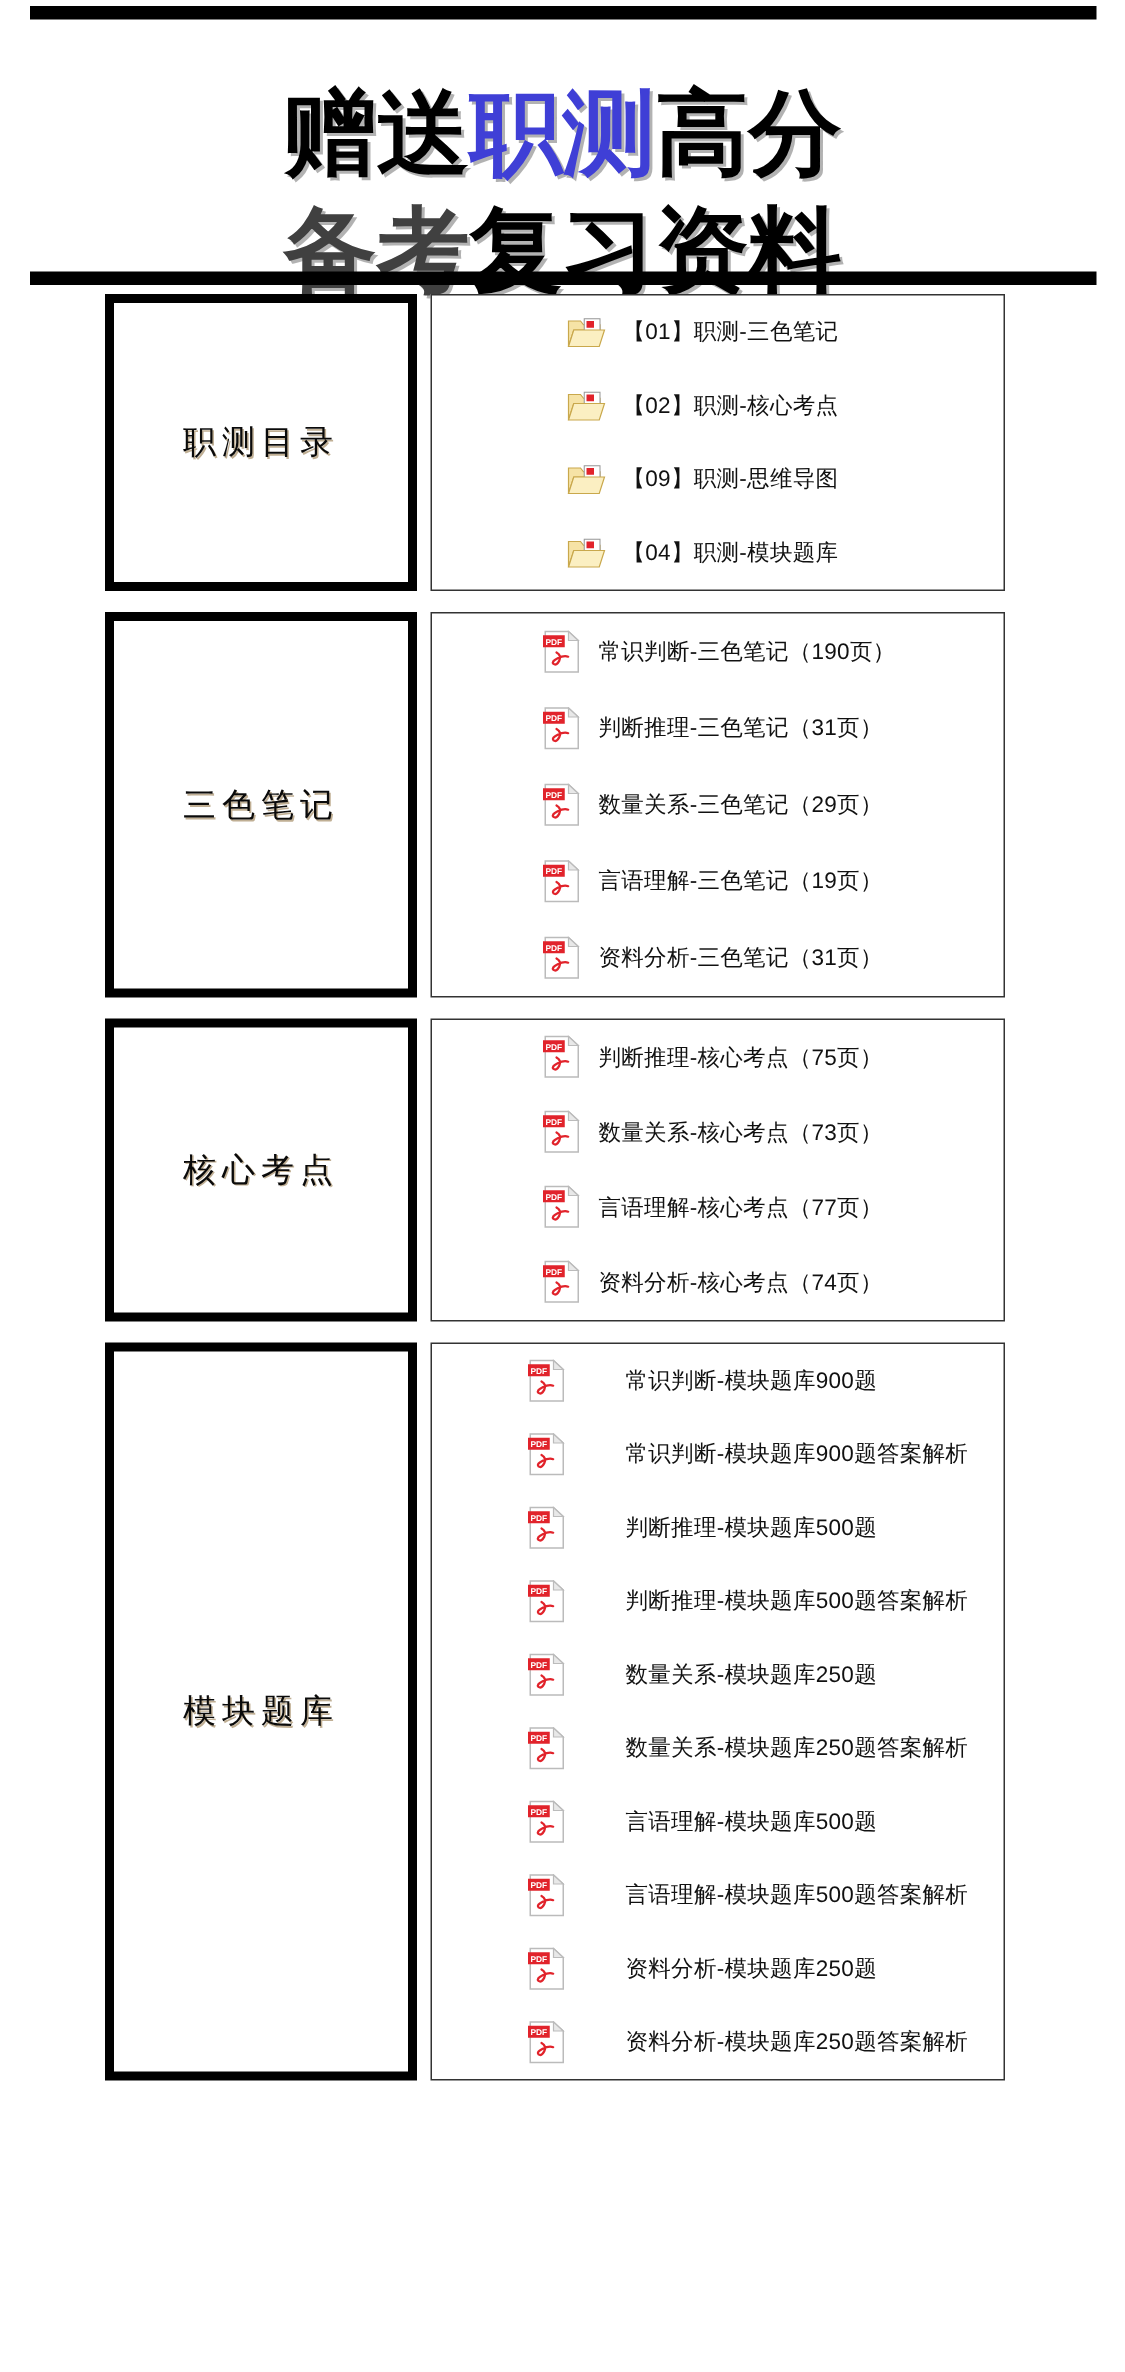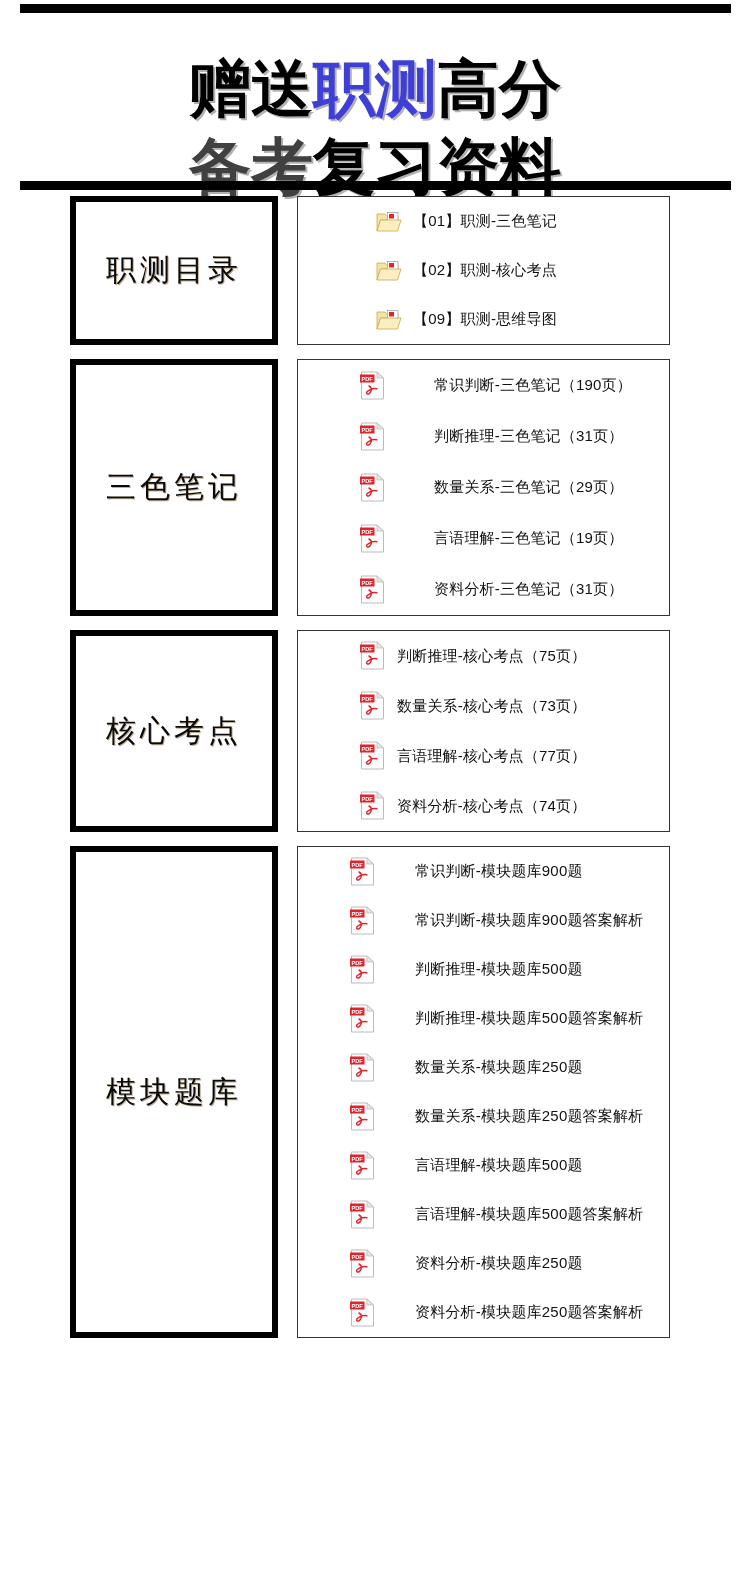--- a/index.html
+++ b/index.html
@@ -74,34 +74,35 @@
     border: 6px solid #000000;
     background: #ffffff;
     display: flex;
     align-items: center;
     justify-content: center;
     text-align: center;
   }
   .label-text {
     font-family: "DejaVu Serif", "Liberation Serif", serif;
     font-weight: 400;
-    font-size: 30px;
+    font-size: 22px;
     letter-spacing: 4px;
     color: #0a0a0a;
     text-shadow: 1px 1px 0 rgba(140,110,60,0.55);
     white-space: nowrap;
   }
   .items-box {
     flex: 1 1 auto;
-    margin-left: 19px;
+    margin-left: 9px;
     border: 1px solid #333333;
     background: #ffffff;
     display: flex;
     flex-direction: column;
     justify-content: center;
+    padding-left: 12px;
   }
   .items-inner {
     display: flex;
     flex-direction: column;
     width: 100%;
   }
 
   .file-row {
     display: flex;
     align-items: center;
@@ -116,21 +117,21 @@
   }
 
   
   .indent-folder { padding-left: 78px; }
   .indent-pdf    { padding-left: 62px; }
   .indent-pdf-s4 { padding-left: 62px; }
   .indent-pdf-s5 { padding-left: 52px; gap: 28px; }
 
   
   .s1 .file-row { height: 49px; }
-  .s2 .file-row { height: 51px; gap: 37px; }
+  .s2 .file-row { height: 51px; }
   .s3 .file-row { height: 50px; }
   .s4 .file-row { height: 57px; }
   .s5 .file-row { height: 49px; }
 
   
   .icon {
     position: relative;
     flex: 0 0 auto;
     display: block;
   }
@@ -189,20 +190,32 @@
             <svg width="26" height="26" viewBox="0 0 26 26">
               <path d="M1 5 L9 5 L11 7.5 L22 7.5 L22 11 L4.5 11 L1 22 Z" fill="#F6E3A6" stroke="#C9A84C" stroke-width="0.8"></path>
               <rect x="11.5" y="3.5" width="10.5" height="15" fill="#ffffff" stroke="#9a9a9a" stroke-width="0.7"></rect>
               <rect x="13" y="5" width="5" height="4.5" fill="#E1232B"></rect>
               <path d="M14.2 11.5 q2 1.2 1 3.2 q-1 2 -2.2 1.2 q-0.9 -1 1.6 -2.2 q2.4 -1.1 4 -0.6" stroke="#E1232B" stroke-width="1" fill="none"></path>
               <path d="M1 22 L4.5 11 L25 11 L21.5 22 Z" fill="#FBEFC2" stroke="#C9A84C" stroke-width="0.8"></path>
             </svg>
           </span>
           <span class="file-label">【09】职测-思维导图</span>
         </div>
+        <div class="file-row indent-folder">
+          <span class="icon">
+            <svg width="26" height="26" viewBox="0 0 26 26">
+              <path d="M1 5 L9 5 L11 7.5 L22 7.5 L22 11 L4.5 11 L1 22 Z" fill="#F6E3A6" stroke="#C9A84C" stroke-width="0.8"></path>
+              <rect x="11.5" y="3.5" width="10.5" height="15" fill="#ffffff" stroke="#9a9a9a" stroke-width="0.7"></rect>
+              <rect x="13" y="5" width="5" height="4.5" fill="#E1232B"></rect>
+              <path d="M14.2 11.5 q2 1.2 1 3.2 q-1 2 -2.2 1.2 q-0.9 -1 1.6 -2.2 q2.4 -1.1 4 -0.6" stroke="#E1232B" stroke-width="1" fill="none"></path>
+              <path d="M1 22 L4.5 11 L25 11 L21.5 22 Z" fill="#FBEFC2" stroke="#C9A84C" stroke-width="0.8"></path>
+            </svg>
+          </span>
+          <span class="file-label">【04】职测-模块题库</span>
+        </div>
       </div>
     </div>
   </div>
 
   <div class="section s2">
     <div class="label-box">
       <span class="label-text">三色笔记</span>
     </div>
     <div class="items-box">
       <div class="items-inner">

